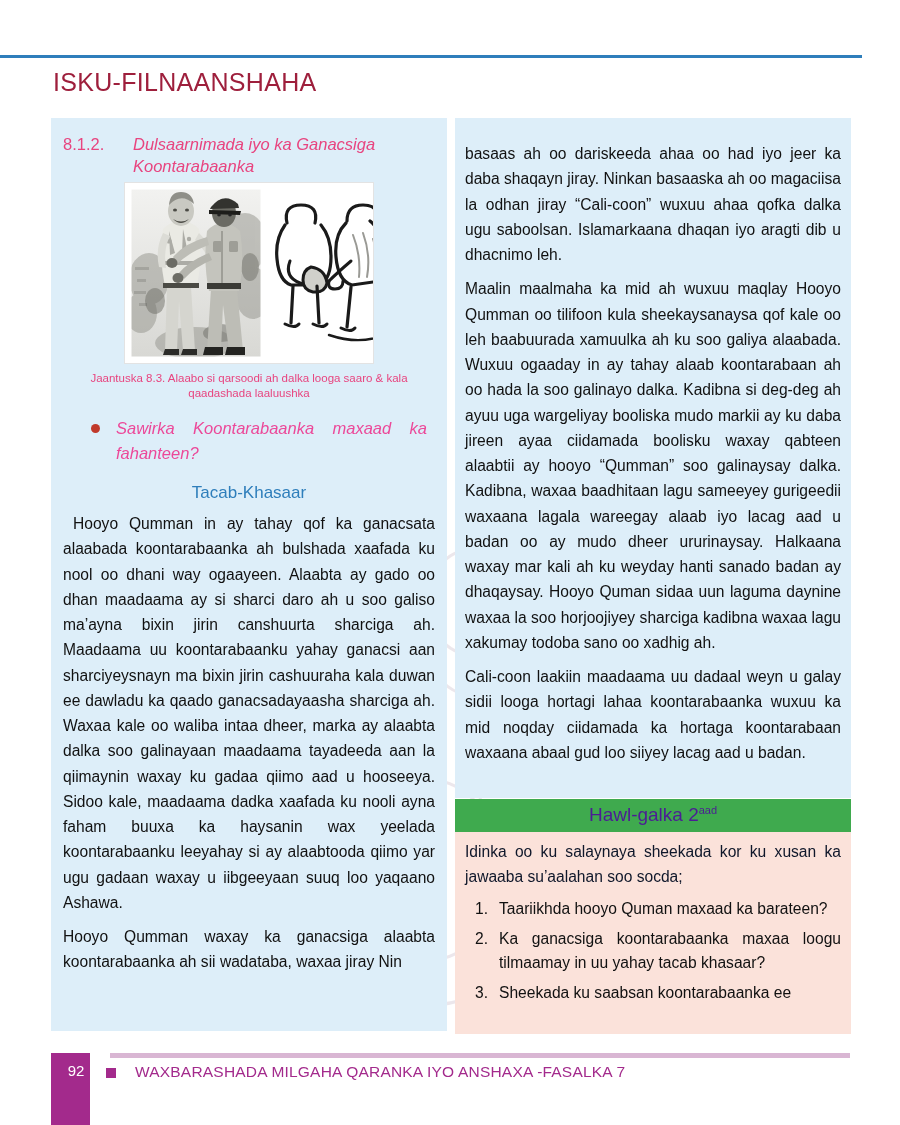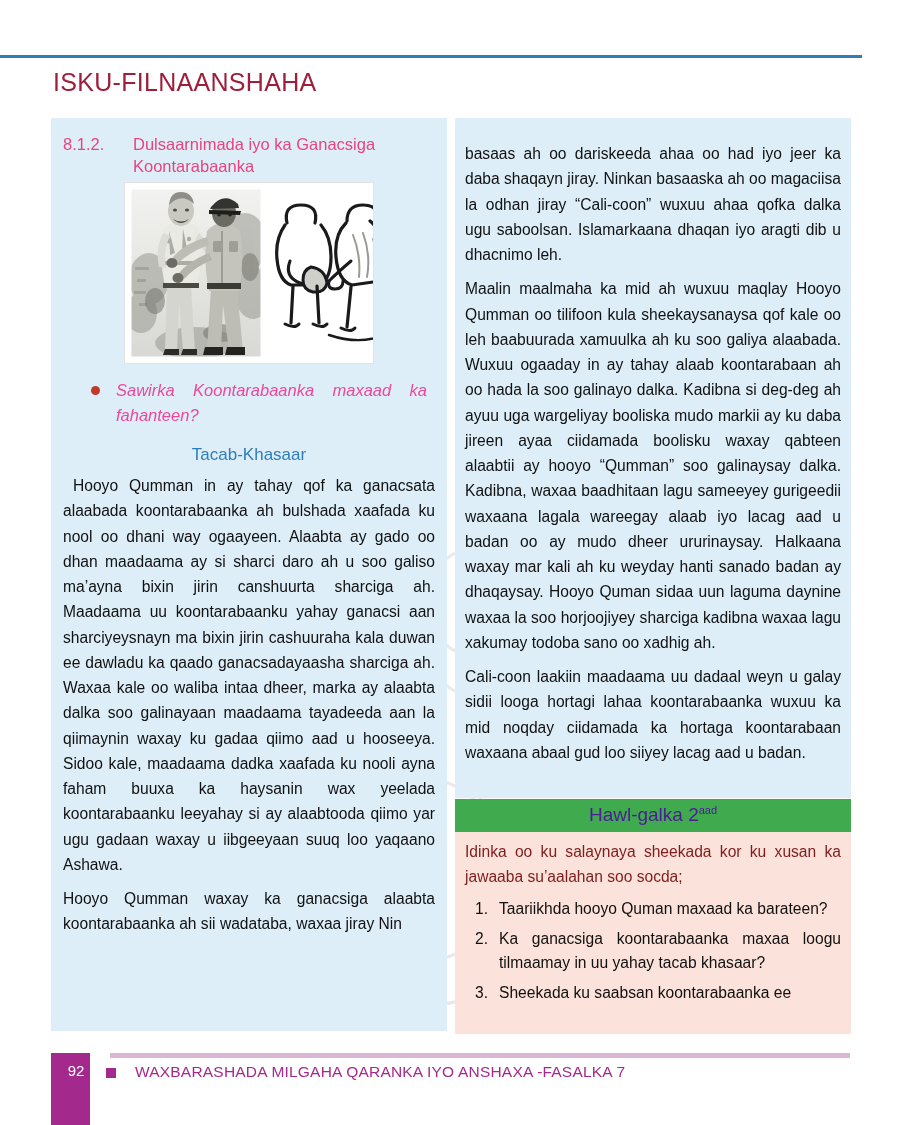--- a/index.html
+++ b/index.html
@@ -98,20 +98,21 @@
     margin: 0 0 4px 0;
   }
   .sec-num {
     width: 70px;
     flex: none;
   }
   .sec-text {
     flex: 1;
     text-align: justify;
     text-align-last: left;
+    font-style: italic;
   }
   .sec-text-l2 { display:block; }
 
   
   .figure-wrap {
     width: 248px;
     margin: 4px auto 0 auto;
     background: #ffffff;
     border: 1px solid #e3e3e3;
   }
@@ -198,21 +199,21 @@
   }
   .activity-body {
     background: #fbe2da;
     padding: 8px 10px 10px 10px;
     min-height: 202px;
     box-sizing: border-box;
   }
   .activity-intro {
     font-size: 15.6px;
     line-height: 1.6;
-    color: #7f1d1d;
+    color: #0f172a;
     text-align: justify;
     text-align-last: left;
     margin: 0 0 7px 0;
   }
   .q-list { margin: 0; padding: 0; list-style: none; }
   .q-item {
     display: flex;
     font-size: 15.6px;
     line-height: 1.58;
     color: #111;
@@ -439,20 +440,21 @@
         <path d="M226 104 L222 144" stroke-width="3.2"></path>
         <path d="M252 100 L256 142" stroke-width="3.2"></path>
         <path d="M216 145 q10 5 14 0" stroke-width="3"></path>
         <path d="M250 143 q12 5 16 0" stroke-width="3"></path>
 
         <path d="M204 152 q36 12 62 -4" stroke-width="2.4"></path>
       </g>
     </svg>
   </div>
 
+  <div class="fig-caption">Jaantuska 8.3. Alaabo si qarsoodi ah dalka looga saaro &amp; kala qaadashada laaluushka</div>
 
   <div class="bullet-row">
     <span class="bullet-dot"></span>
     <span class="bullet-text">Sawirka Koontarabaanka maxaad ka fahanteen?</span>
   </div>
 
   <div class="sub-head">Tacab-Khasaar</div>
 
   <p class="para indent">Hooyo Qumman in ay tahay qof ka ganacsata alaabada koontarabaanka ah bulshada xaafada ku nool oo dhani way ogaayeen. Alaabta ay gado oo dhan maadaama ay si sharci daro ah u soo galiso ma’ayna bixin jirin canshuurta sharciga ah. Maadaama uu koontarabaanku yahay ganacsi aan sharciyeysnayn ma bixin jirin cashuuraha kala duwan ee dawladu ka qaado ganacsadayaasha sharciga ah. Waxaa kale oo waliba intaa dheer, marka ay alaabta dalka soo galinayaan maadaama tayadeeda aan la qiimaynin waxay ku gadaa qiimo aad u hooseeya. Sidoo kale, maadaama dadka xaafada ku nooli ayna faham buuxa ka haysanin wax yeelada koontarabaanku leeyahay si ay alaabtooda qiimo yar ugu gadaan waxay u iibgeeyaan suuq loo yaqaano Ashawa.</p>
   <p class="para">Hooyo Qumman waxay ka ganacsiga alaabta koontarabaanka ah sii wadataba, waxaa jiray Nin</p>

